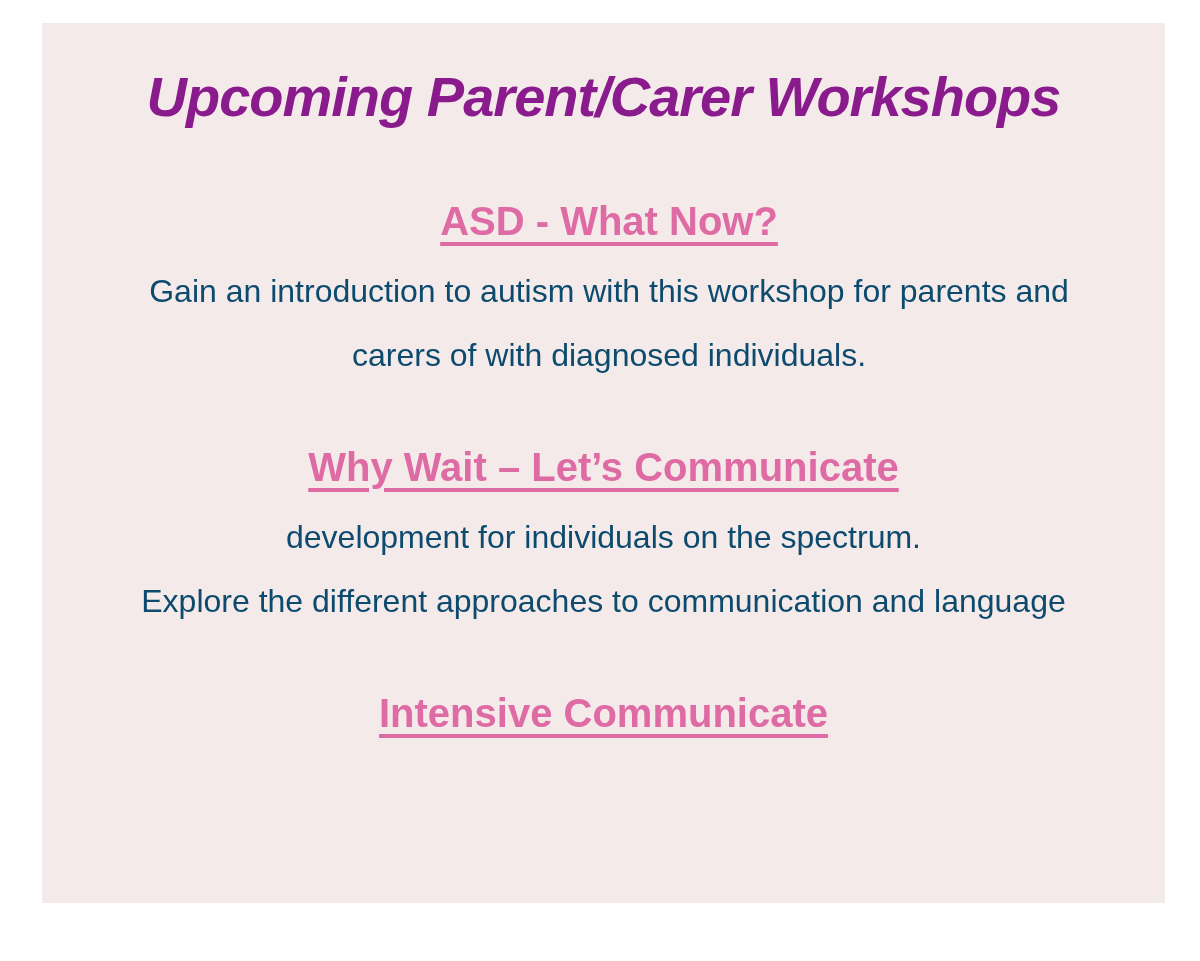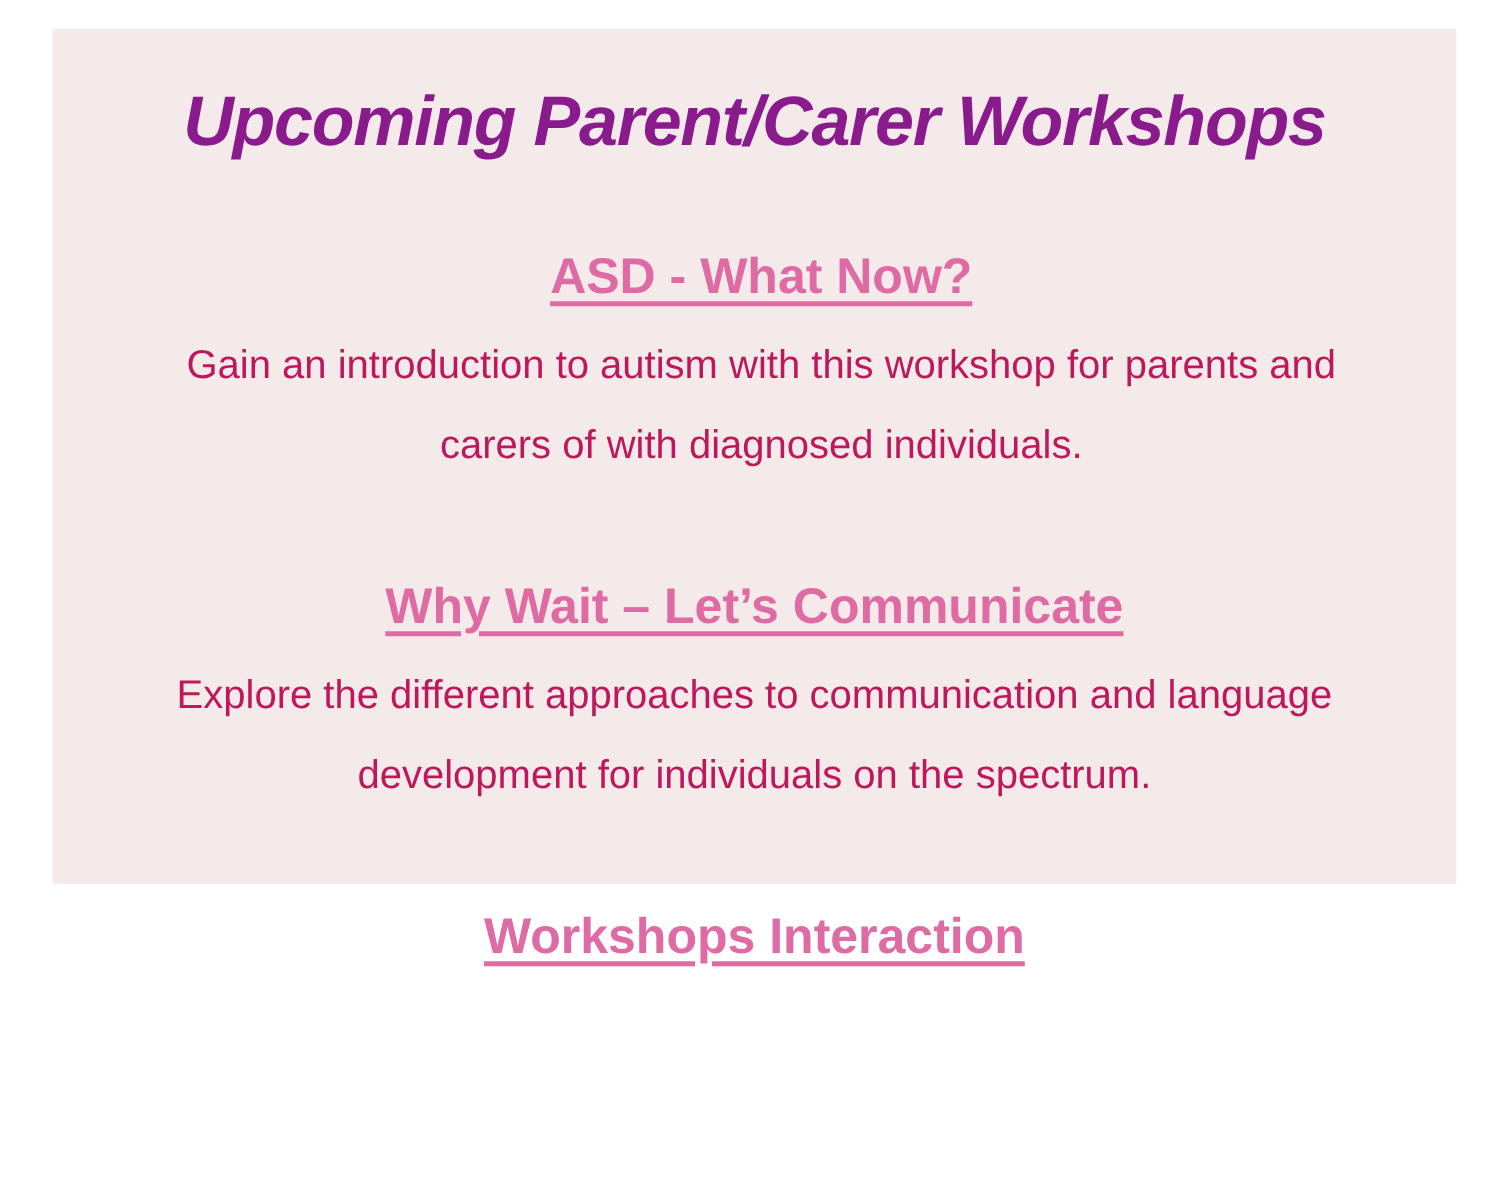--- a/index.html
+++ b/index.html
@@ -9,38 +9,38 @@
     height: 961px;
     background: #ffffff;
     font-family: "Liberation Sans", "DejaVu Sans", sans-serif;
     overflow: hidden;
   }
   .panel {
     position: absolute;
     left: 42px;
     top: 23px;
     width: 1123px;
-    height: 684px;
+    height: 880px;
     background: #F5EAEA;
     text-align: center;
     box-sizing: border-box;
     padding-top: 42px;
   }
   .page-title {
     font-style: italic;
     font-weight: bold;
     font-size: 56px;
     line-height: 64px;
     letter-spacing: -1px;
     color: #8A1B8C;
     margin: 0;
     white-space: nowrap;
   }
   .section {
-    margin-top: 72px;
+    margin-top: 54px;
   }
   .section.first {
     margin-top: 66px;
     margin-left: 11px;
   }
   .workshop-heading {
     display: inline-block;
     font-weight: bold;
     font-size: 40px;
     line-height: 52px;
@@ -50,21 +50,21 @@
     text-underline-offset: 7px;
     text-decoration-color: #DE6BA4;
     margin: 0;
     white-space: nowrap;
     cursor: pointer;
   }
   .body-line {
     font-size: 32px;
     font-weight: 300;
     line-height: 64px;
-    color: #be185d;
+    color: #0c4a6e;
     white-space: nowrap;
   }
   .body-text {
     margin-top: 12px;
   }
 </style>
 </head>
 <body>
 
 <div class="panel">
@@ -75,24 +75,24 @@
     <h2 class="workshop-heading">ASD - What Now?</h2>
     <div class="body-text">
       <div class="body-line">Gain an introduction to autism with this workshop for parents and</div>
       <div class="body-line">carers of with diagnosed individuals.</div>
     </div>
   </div>
 
   <div class="section">
     <h2 class="workshop-heading">Why Wait – Let’s Communicate</h2>
     <div class="body-text">
+      <div class="body-line">development for individuals on the spectrum.</div>
       <div class="body-line">Explore the different approaches to communication and language</div>
-      <div class="body-line">development for individuals on the spectrum.</div>
     </div>
   </div>
 
   <div class="section">
-    <h2 class="workshop-heading">Workshops Interaction</h2>
+    <h2 class="workshop-heading">Intensive Communicate</h2>
     <div class="body-text">
     </div>
   </div>
 
 </div>
 
 </body></html>

